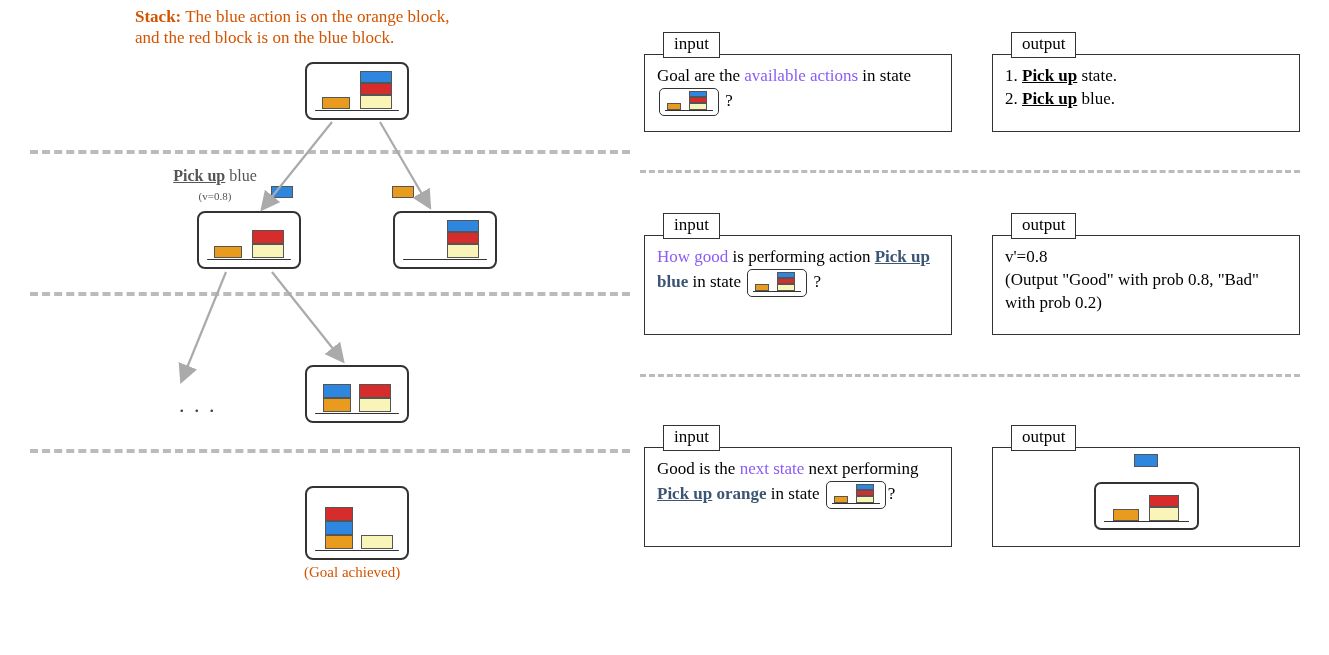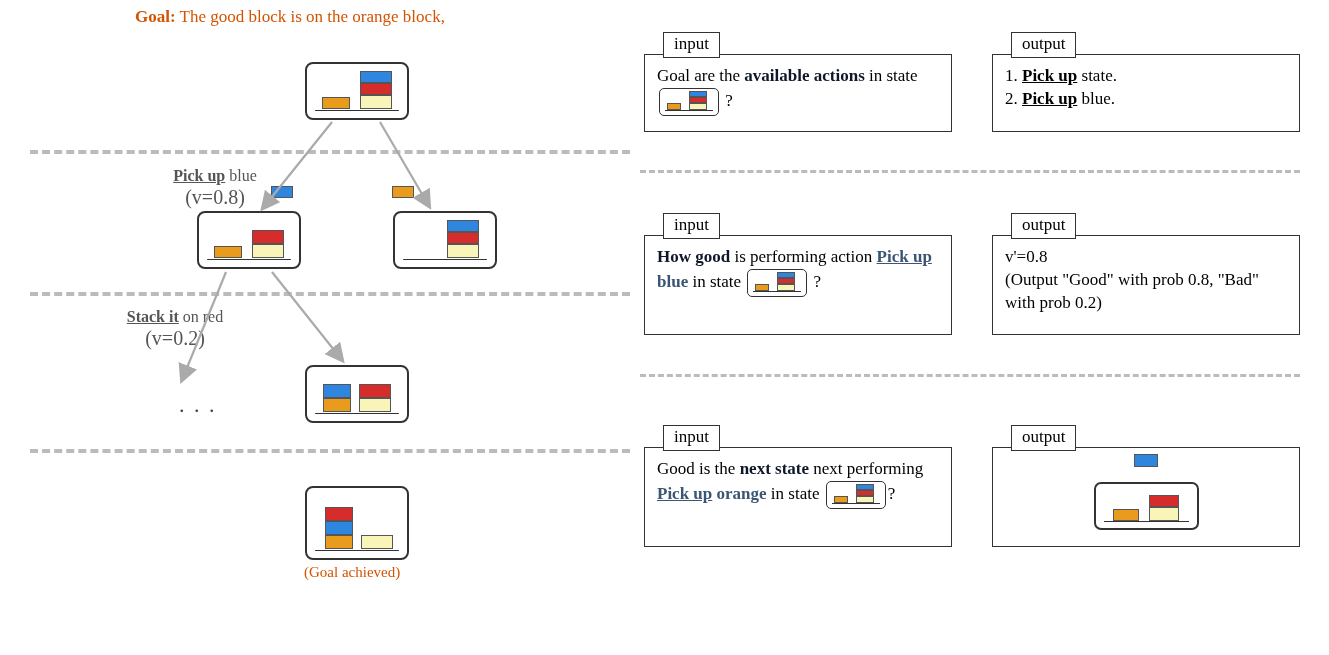--- a/index.html
+++ b/index.html
@@ -63,21 +63,21 @@
   .block.yellow { background: #f9f4b8; }
 
   .action-label {
     position: absolute;
     font-size: 16px;
     color: #555;
     text-align: center;
     line-height: 1.2;
   }
   .action-label .act { text-decoration: underline; font-weight: bold; }
-  .action-label .val { font-size: 20px; }
+  .action-label .val { font-size: 11px; }
 
   .dashed-line {
     position: absolute;
     border-top: 4px dashed #bbb;
   }
   .dashed-line.right {
     border-top: 3.5px dashed #bbb;
   }
 
   .ellipsis {
@@ -104,21 +104,21 @@
   .io-label {
     position: absolute;
     top: -23px;
     left: 18px;
     background: #fff;
     border: 1px solid #333;
     padding: 0 10px 1px;
     font-size: 17px;
     font-family: Georgia, serif;
   }
-  .io-box .brown { color: #0f172a; font-weight: bold; }
+  .io-box .brown { color: #8b5cf6; font-weight: normal; }
   .io-box .bluelink { color: #3b5573; font-weight: bold; text-decoration: underline; }
   .io-box .ul { text-decoration: underline; font-weight: bold; }
 
   .mini-state {
     display: inline-block;
     vertical-align: middle;
     border: 1.5px solid #333;
     border-radius: 5px;
     width: 60px;
     height: 28px;
@@ -167,22 +167,23 @@
     border: 1.5px solid #555;
     width: 22px; height: 12px;
   }
 </style>
 </head>
 <body>
 
 <div class="left-panel">
 
   <div class="goal-text">
-    <span class="label">Goal:</span>
-    <span class="line">The good block is on the orange block,</span><br>
+    <span class="label">Stack:</span>
+    <span class="line">The blue action is on the orange block,</span><br>
+    <span class="line">and the red block is on the blue block.</span>
   </div>
 
   <div class="state-card" style="left:335px; top:62px;">
     <div class="base"></div>
     <div class="block orange" style="left:15px; bottom:9px; width:28px; height:12px;"></div>
     <div class="block yellow" style="left:53px; bottom:9px; width:32px; height:14px;"></div>
     <div class="block red" style="left:53px; bottom:23px; width:32px; height:12px;"></div>
     <div class="block blue" style="left:53px; bottom:35px; width:32px; height:12px;"></div>
   </div>
 
@@ -205,24 +206,20 @@
 
   <div class="state-card" style="left:423px; top:211px;">
     <div class="base"></div>
     <div class="block yellow" style="left:52px; bottom:9px; width:32px; height:14px;"></div>
     <div class="block red" style="left:52px; bottom:23px; width:32px; height:12px;"></div>
     <div class="block blue" style="left:52px; bottom:35px; width:32px; height:12px;"></div>
   </div>
 
   <div class="dashed-line" style="left:60px; top:292px; width:600px;"></div>
 
-  <div class="action-label" style="left:125px; top:307px; width:160px;">
-    <span class="act">Stack it</span><span> on red</span><br>
-    <span class="val">(v=0.2)</span>
-  </div>
 
   <div class="state-card" style="left:335px; top:365px;">
     <div class="base"></div>
     <div class="block orange" style="left:16px; bottom:9px; width:28px; height:14px;"></div>
     <div class="block blue" style="left:16px; bottom:23px; width:28px; height:14px;"></div>
     <div class="block yellow" style="left:52px; bottom:9px; width:32px; height:14px;"></div>
     <div class="block red" style="left:52px; bottom:23px; width:32px; height:14px;"></div>
   </div>
 
   <div class="ellipsis" style="left:209px; top:392px;">. . .</div>

